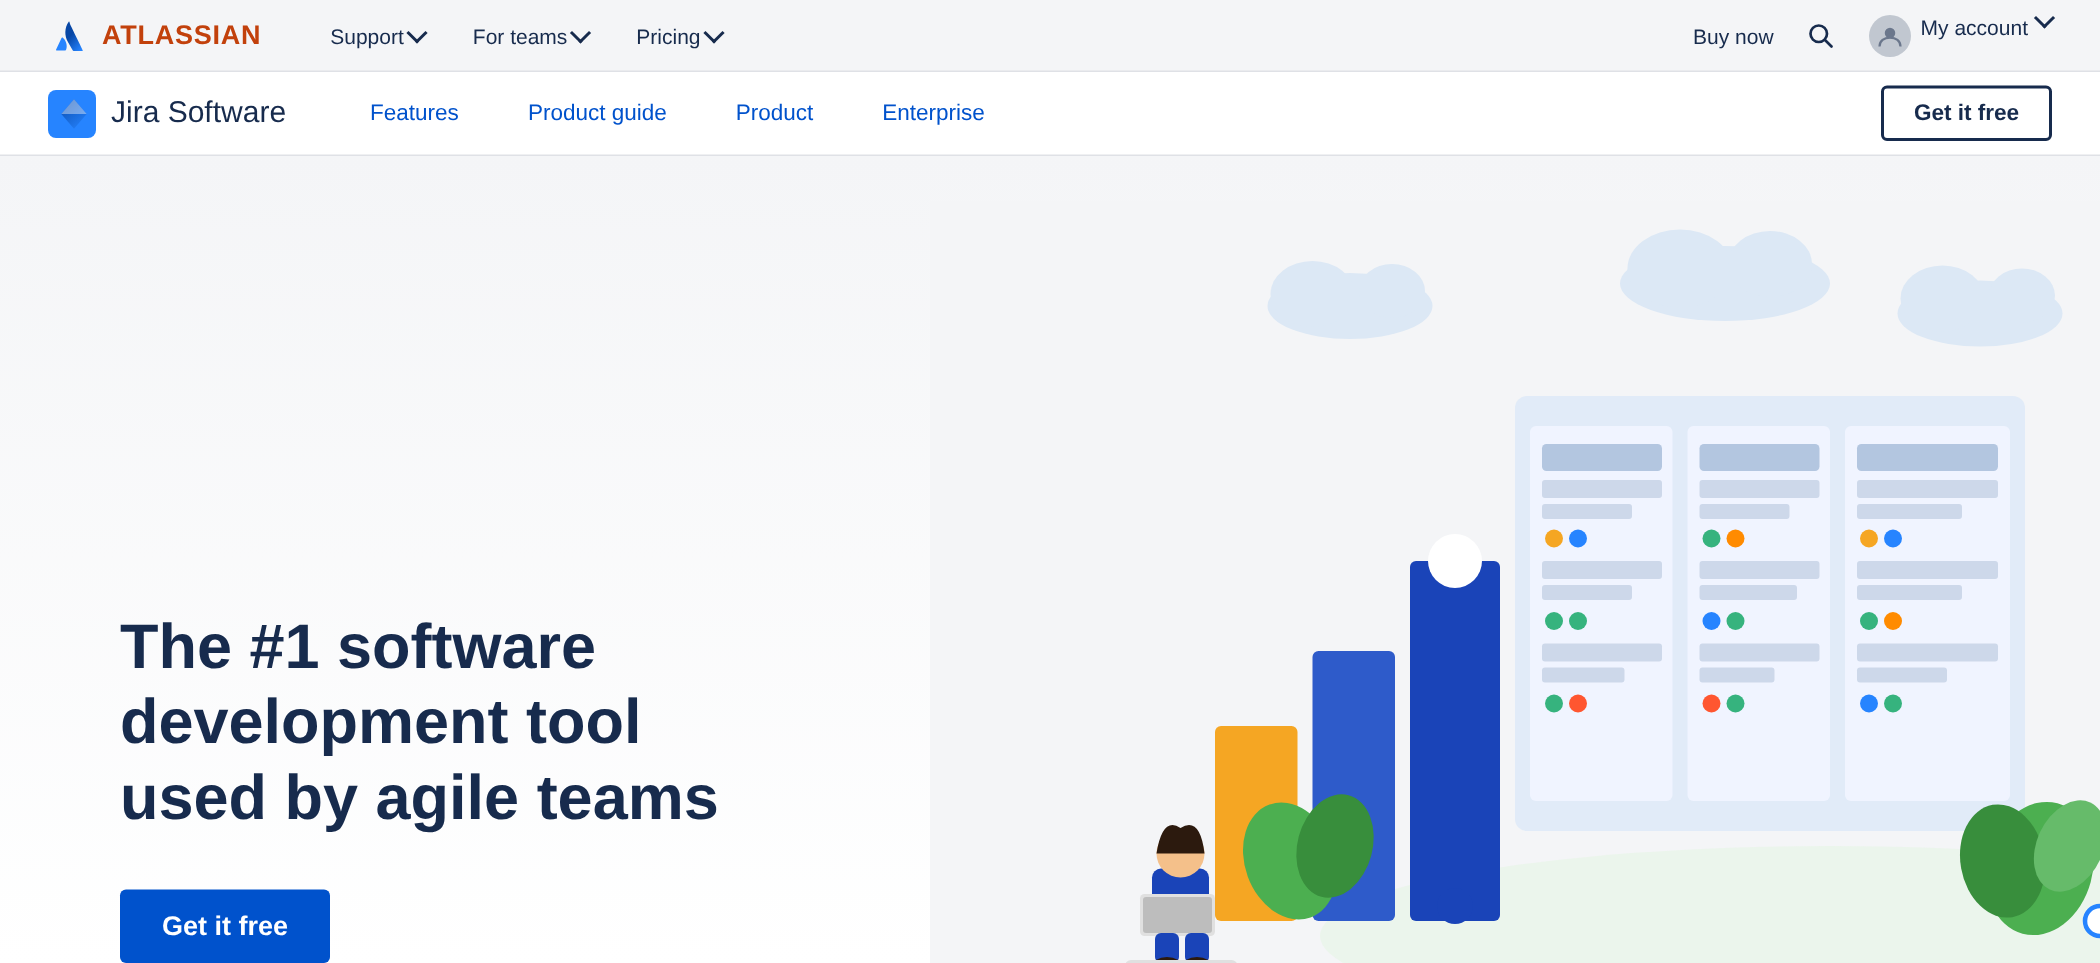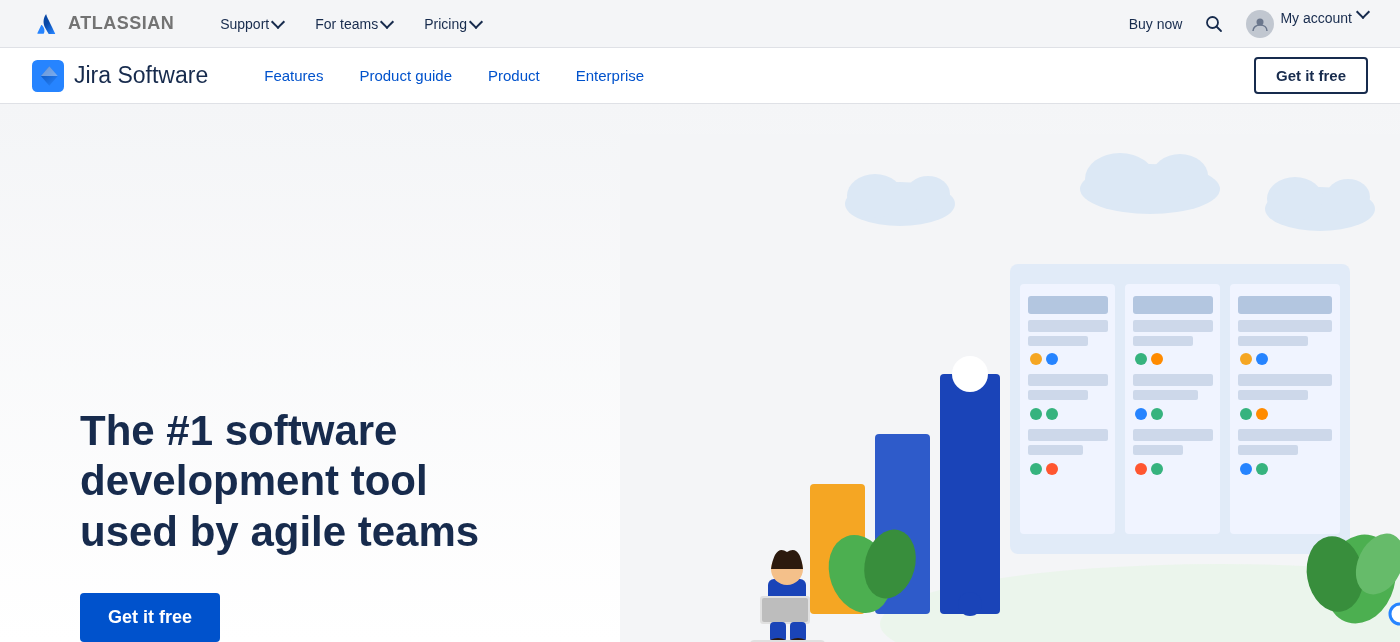--- a/index.html
+++ b/index.html
@@ -26,21 +26,21 @@
       margin-right: 32px;
       text-decoration: none;
     }
     .atlassian-logo-icon {
       width: 28px;
       height: 28px;
     }
     .atlassian-logo-text {
       font-size: 18px;
       font-weight: 700;
-      color: #737373;
+      color: #c2410c;
       letter-spacing: 0.5px;
     }
     .top-nav-links {
       display: flex;
       align-items: center;
       gap: 4px;
     }
     .top-nav-link {
       display: flex;
       align-items: center;
@@ -113,28 +113,28 @@
       display: flex;
       align-items: center;
       gap: 10px;
       margin-right: 40px;
     }
     .jira-diamond {
       width: 32px;
       height: 32px;
     }
     .jira-logo-text {
-      font-size: 23px;
+      font-size: 20px;
       color: #172b4d;
       font-weight: 400;
     }
     .secondary-nav-links {
       display: flex;
       align-items: center;
-      gap: 4px;
+      gap: 14px;
     }
     .secondary-nav-link {
       padding: 8px 16px;
       font-size: 15px;
       color: #0052cc;
       cursor: pointer;
       border-radius: 4px;
       font-weight: 500;
       text-decoration: none;
     }

